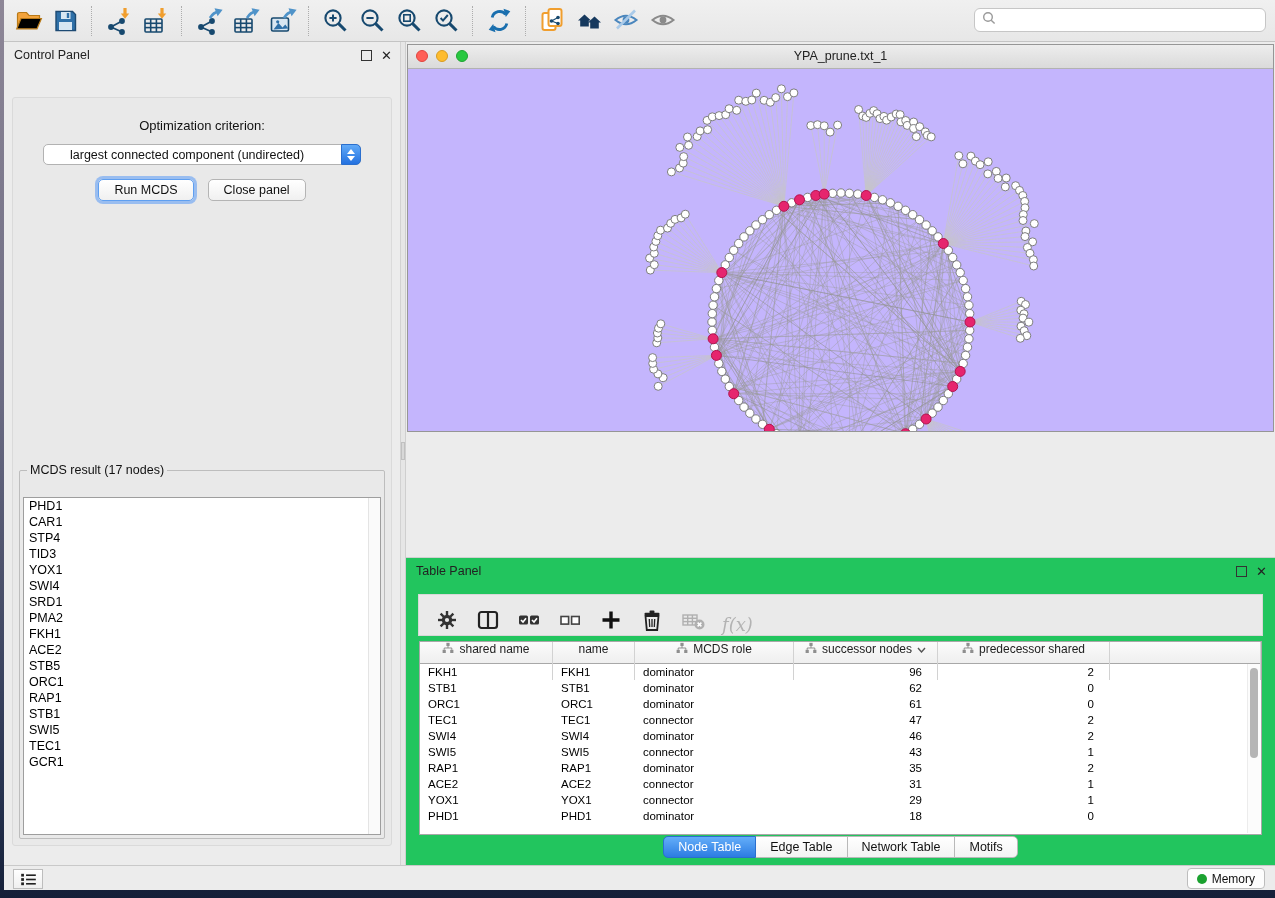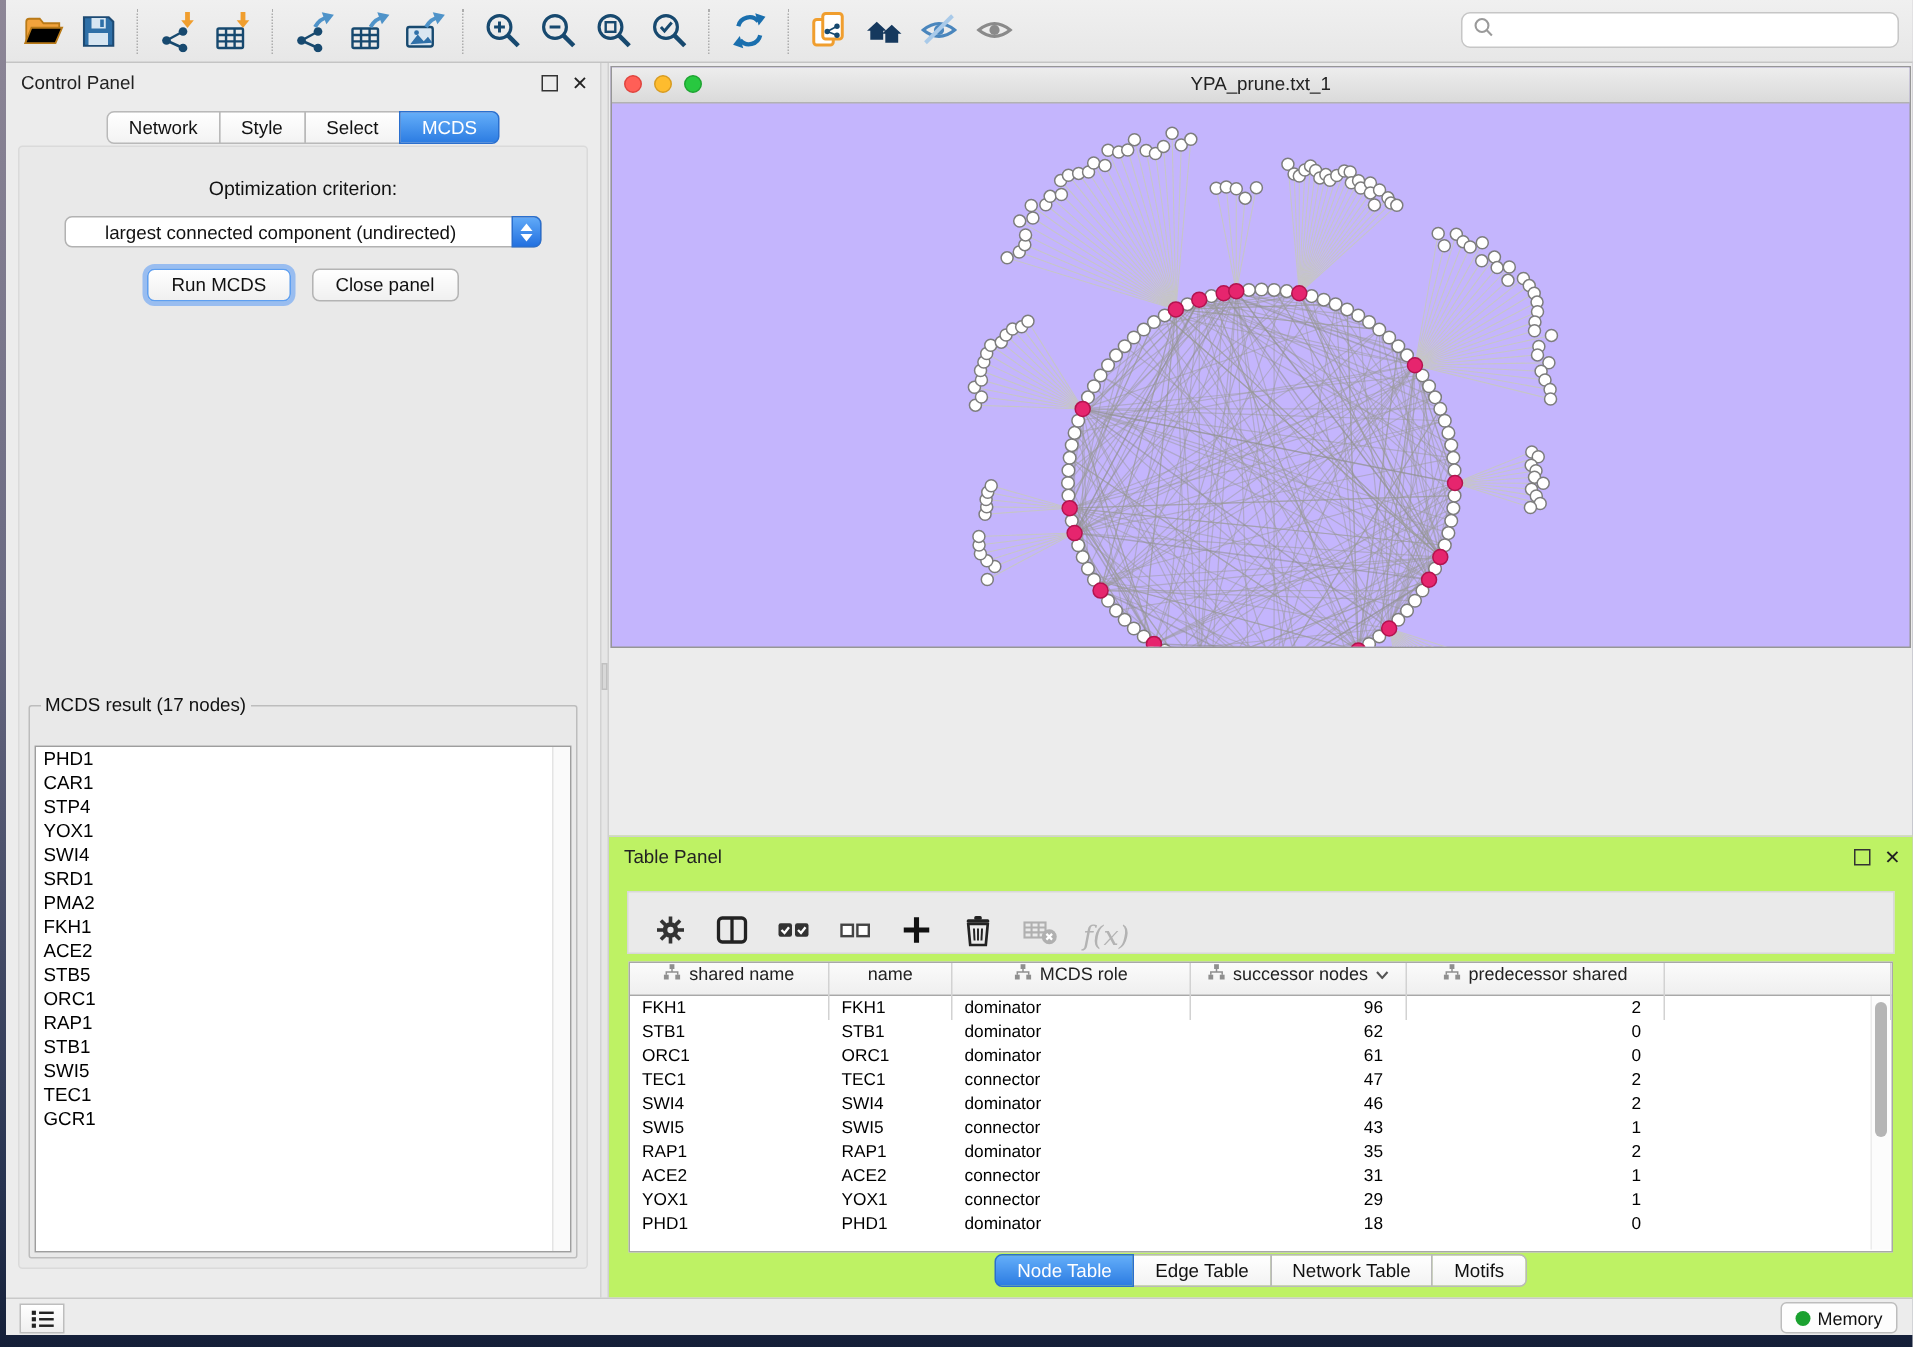--- a/index.html
+++ b/index.html
@@ -58,21 +58,21 @@
   .titlebar{height:23px;background:linear-gradient(#ededed,#dadada);border-bottom:1px solid #b2b2b2;position:relative;}
   .titlebar .title{position:absolute;left:0;right:0;top:0;text-align:center;font-size:12.5px;line-height:23px;color:#222;}
   .traffic{position:absolute;left:8px;top:5px;display:flex;gap:8px;}
   .light{width:12px;height:12px;border-radius:50%;display:inline-block;box-sizing:border-box;}
   .light.red{background:#ff5f57;border:1px solid #e0443e;}
   .light.yellow{background:#febc2e;border:1px solid #d89c21;}
   .light.green{background:#28c840;border:1px solid #1ea432;}
   .net-canvas{position:absolute;top:23px;left:0;right:0;bottom:0;overflow:hidden;}
 
   
-  .table-panel{position:absolute;left:0;right:0;top:515px;bottom:0;background:#bef264;border-top:1px solid #d0d0d0;}
+  .table-panel{position:absolute;left:0;right:0;top:515px;bottom:0;background:#22c55e;border-top:1px solid #d0d0d0;}
   .table-toolbar{position:absolute;left:12px;right:12px;top:36px;height:42px;background:#eaeaea;border:1px solid #d8d8d8;
     display:flex;align-items:flex-end;gap:17px;padding-left:16px;box-sizing:border-box;}
   .ttb{background:none;border:none;padding:0;display:flex;align-items:center;}
   .fx-label{font-family:"DejaVu Serif","Liberation Serif",serif;font-style:italic;font-size:18px;color:#b3b3b3;}
   .node-table{position:absolute;left:13px;right:13px;top:83px;height:194px;background:#fff;border:1px solid #a8a8a8;box-sizing:border-box;overflow:hidden;}
   .trow{display:grid;grid-template-columns:133px 82px 159px 144px 172px 1fr;}
   .thead{background:linear-gradient(#fbfbfb,#efefef);border-bottom:1px solid #a8a8a8;height:21px;}
   .thead .hcell{display:flex;align-items:flex-start;justify-content:center;gap:5px;font-size:12px;color:#222;
     border-right:1px solid #d2d2d2;height:38px;box-sizing:border-box;}
   .tbody .trow{height:16px;}
@@ -294,28 +294,20 @@
 
   <div class="main">
 
     <div class="control-panel">
       <div class="panel-title-row">
         <span>Control Panel</span>
         <span class="win-btns">
           <span class="float-btn"></span>
           <span class="close-btn">✕</span>
         </span>
-      </div>
-      <div class="cp-tabs">
-        <span class="seg" id="cp-tab-seg">
-            <span class="tab">Network</span>
-            <span class="tab">Style</span>
-            <span class="tab">Select</span>
-            <span class="tab active">MCDS</span>
-          </span>
       </div>
       <div class="cp-content">
         <div class="opt-label">Optimization criterion:</div>
         <div class="select">
           <span>largest connected component (undirected)</span>
           <span class="cap">
               <i class="up"></i>
               <i class="dn"></i>
             </span>
         </div>
@@ -323,20 +315,21 @@
           <button class="btn focus">Run MCDS</button>
           <button class="btn">Close panel</button>
         </div>
         <fieldset class="result-box">
           <legend>MCDS result (17 nodes)</legend>
           <div class="result-list" id="mcds-list">
             <div class="scroll-track"></div>
           <div class="result-item">PHD1</div>
               <div class="result-item">CAR1</div>
               <div class="result-item">STP4</div>
+              <div class="result-item">TID3</div>
               <div class="result-item">YOX1</div>
               <div class="result-item">SWI4</div>
               <div class="result-item">SRD1</div>
               <div class="result-item">PMA2</div>
               <div class="result-item">FKH1</div>
               <div class="result-item">ACE2</div>
               <div class="result-item">STB5</div>
               <div class="result-item">ORC1</div>
               <div class="result-item">RAP1</div>
               <div class="result-item">STB1</div>

